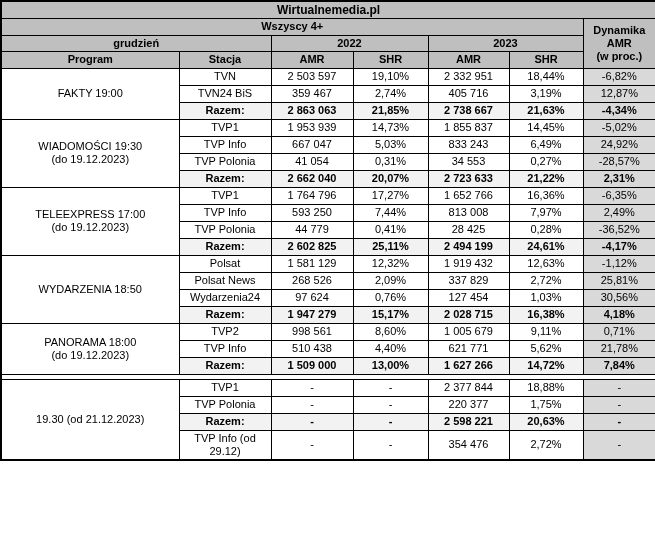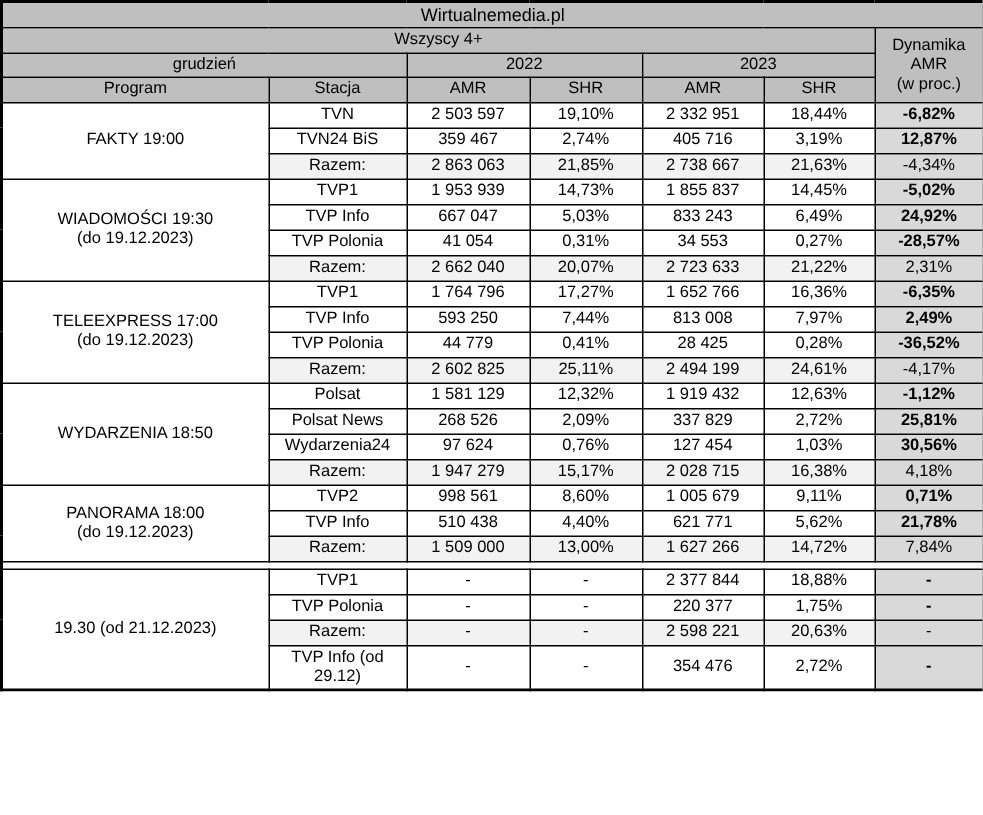--- a/index.html
+++ b/index.html
@@ -3,29 +3,29 @@
 <meta charset="utf-8">
 <title>Wirtualnemedia.pl</title>
 <style>
   :root { --header-bg:#bfbfbf; --razem-bg:#f2f2f2; --dyn-bg:#d9d9d9; --border:#000000; }
   * { box-sizing: border-box; }
   body { margin:0; background:#ffffff; }
   table { border-collapse:collapse; width:655px; table-layout:fixed;
           border:2px solid var(--border); font-family:"Liberation Sans", sans-serif; color:#000; }
   th, td { border:1px solid var(--border); text-align:center; vertical-align:middle;
            padding:1px 2px; font-size:11px; line-height:1.2; overflow:hidden; }
-  thead th { background:var(--header-bg); font-weight:normal; }
+  thead th { background:var(--header-bg); font-weight:bold; }
   tr.title-row th { font-size:12px; height:16px; }
   tr.row-audience th { height:14px; }
   tr.row-years th { height:14px; }
   tr.row-cols th { height:17px; }
   th.dynhead { white-space:pre-line; }
   tbody td { height:17px; background:#ffffff; }
-  td.dyn { background:var(--dyn-bg); font-weight:bold; }
-  tr.razem td { background:var(--razem-bg); font-weight:normal; }
+  td.dyn { background:var(--dyn-bg); font-weight:normal; }
+  tr.razem td { background:var(--razem-bg); font-weight:bold; }
   tr.razem td.dyn { background:var(--dyn-bg);margin-left:32px; }
   tr.sep td { height:5px; padding:0; }
   tr.tall td { height:29px; }
 </style>
 </head>
 <body>
 
 <table>
   <colgroup>
     <col style="width:178px">

